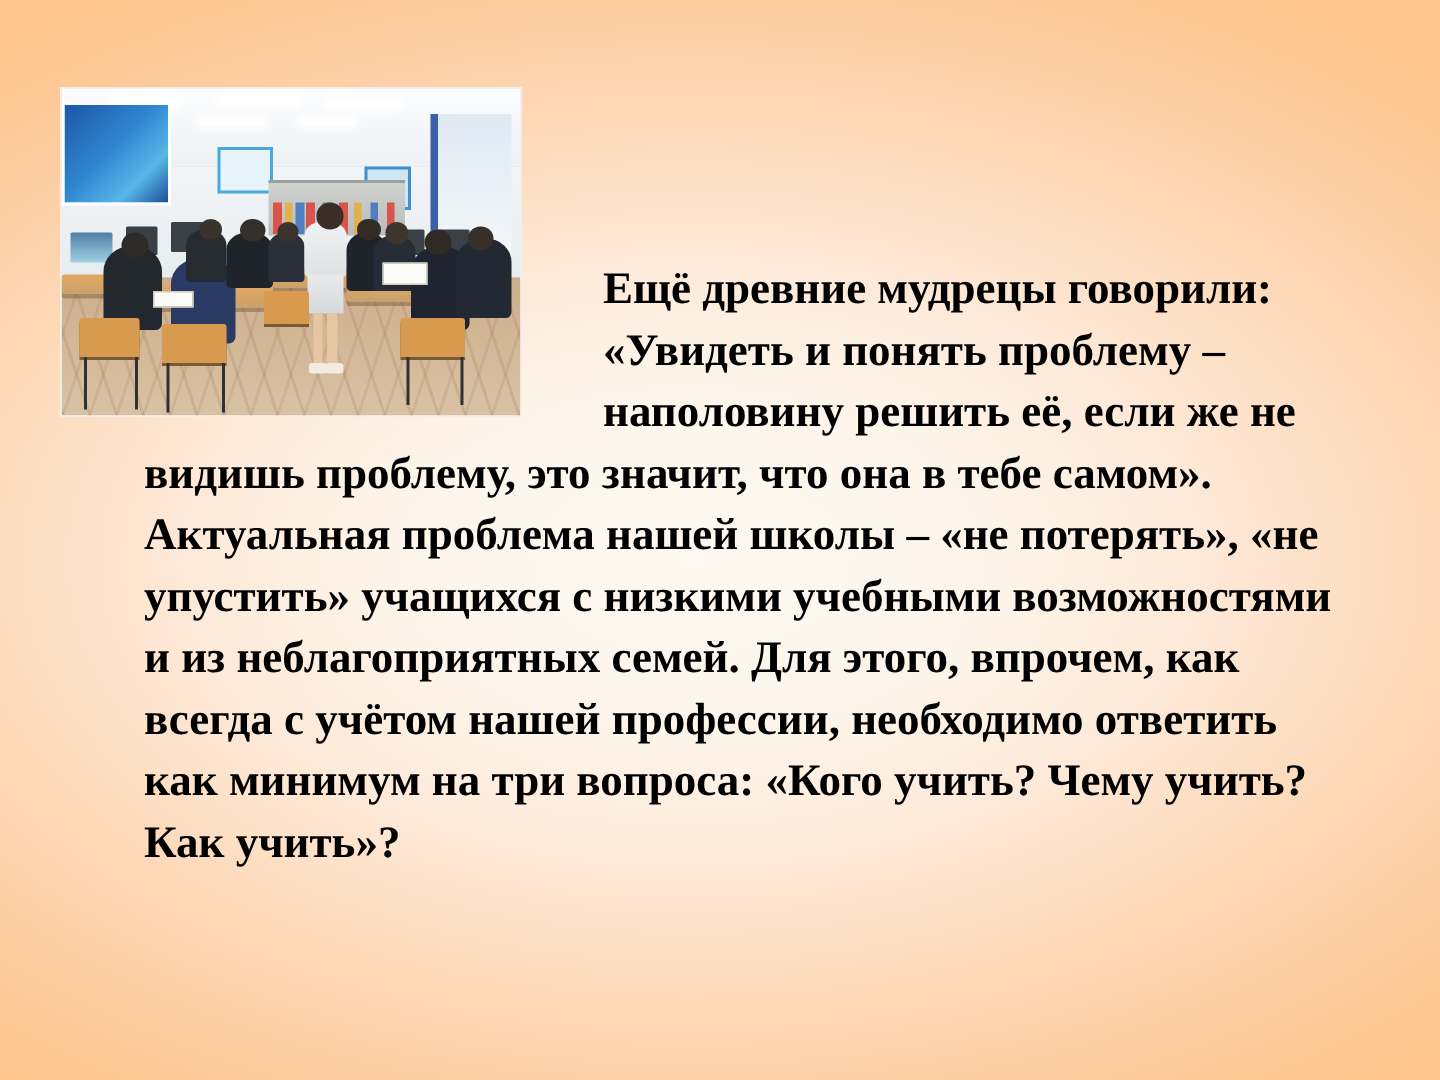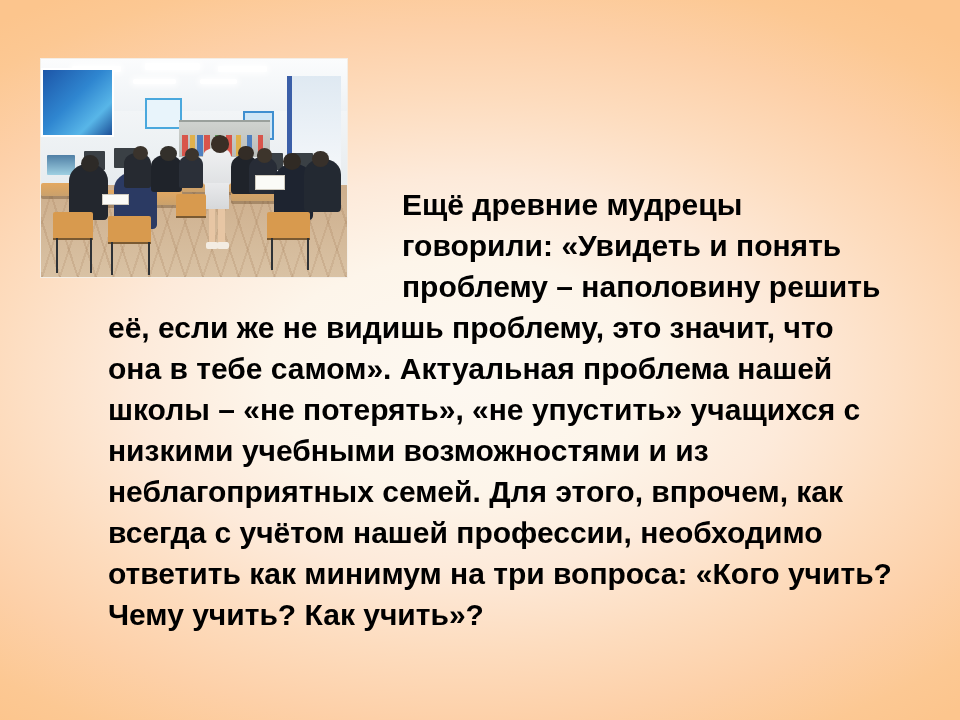--- a/index.html
+++ b/index.html
@@ -148,22 +148,23 @@
     text-justify: inter-word;
     letter-spacing: 0px;
   }
   .indent-shape {
     float: left;
     width: 310px;
     height: 118px;
     shape-outside: none;
   }
   .body-text p {
-    margin: 16px;
+    margin: 4px;
     text-align: justify;
+    font-family: Liberation Serif, serif;
   }
   .body-text p:last-child {
     text-align: left;
   }
 </style>
 </head>
 <body>
 
 <div class="slide">
 

